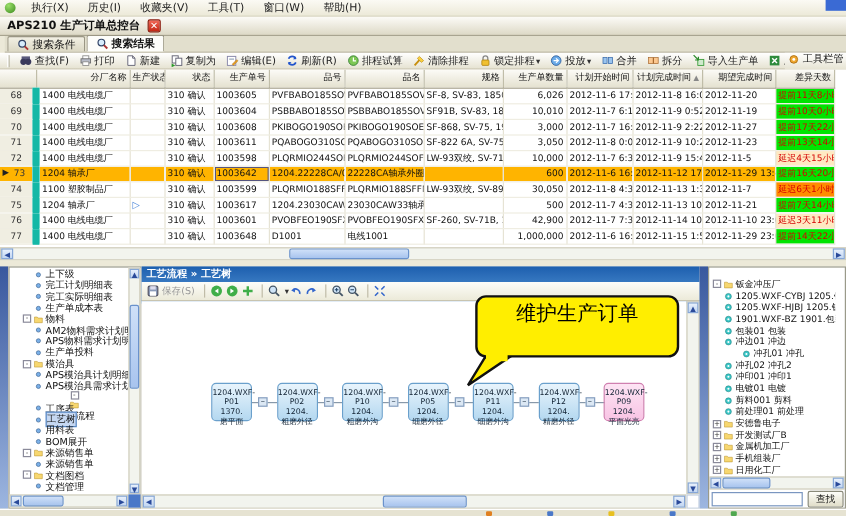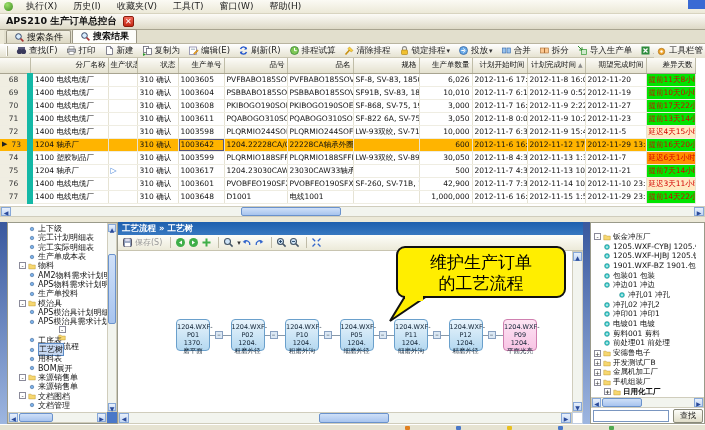--- a/index.html
+++ b/index.html
@@ -19,21 +19,21 @@
 #closebtn{width:11px;height:11px;margin-left:6px;background:linear-gradient(#f26a5a,#c42715);border:1px solid #8a1a0c;border-radius:2px;color:#fff;font-size:8px;line-height:9px;text-align:center}
 
 #tabsrow{position:absolute;left:4px;top:30px;width:705px;height:14px;background:#e2dfcd;border-bottom:1px solid #b8b4a0;display:flex;align-items:flex-end;padding-left:2px}
 .tab{height:13px;display:flex;align-items:center;padding:0 7px;border:1px solid #9a9684;border-bottom:none;border-radius:2px 2px 0 0;background:linear-gradient(#f2f0e4,#dcd8c4);margin-right:1px}
 .tab.active{background:#fdfdfa;height:14px;font-weight:bold}
 
 #toolbar{position:absolute;left:0;top:44px;width:705px;height:14px;background:linear-gradient(#ffffff,#e6e3d2);border-bottom:1px solid #c8c4b0;display:flex;align-items:center;padding-left:6px;overflow:hidden}
 .grip{width:3px;height:10px;border-left:1px solid #fff;border-right:1px solid #b0ac98;margin-right:4px}
 .tbtn{display:flex;align-items:center;padding:0 4px;white-space:nowrap;font-size:8.5px;color:#222}
 .caret{font-size:7px;margin-left:1px;color:#333}
-#tb-right{position:absolute;right:0;top:0;height:14px;display:flex;align-items:center;padding:0 2px;font-size:8.5px;background:linear-gradient(#ffffff,#e6e3d2)}
+#tb-right{position:absolute;right:0;top:0;height:14px;display:flex;align-items:flex-start;padding:0 2px;font-size:8.5px;background:linear-gradient(#ffffff,#e6e3d2)}
 
 #gridwrap{position:absolute;left:0;top:58px;width:705px;height:148px;background:#fff;overflow:hidden}
 table{border-collapse:collapse;table-layout:fixed;width:695px;font-size:7.5px}
 th{height:15px;background:linear-gradient(#fcfbf7,#e4e1cf);border-right:1px solid #c0bda8;border-bottom:1px solid #a8a490;font-weight:normal;text-align:right;padding:0 2px;white-space:nowrap;overflow:hidden}
 td{height:13px;border-right:1px solid #e6e3d4;border-bottom:1px solid #efede2;padding:0 2px;white-space:nowrap;overflow:hidden}
 td.rownum{background:#f0eee2;border-right:6px solid #14b8a6;text-align:center;color:#333}
 td.num{text-align:right}
 tr.sel td{background:#ffb400}
 tr.sel td.diff{}
 td.focuscell{box-shadow:inset 0 0 0 1px #55557f}
@@ -672,21 +672,20 @@
         <div class="csq" style="left: 369.5px;">–</div>
         <div class="fnode pink" style="left: 385px;">
           <div class="nline">1204.WXF-</div>
           <div class="nline">P09 1204.</div>
           <div class="nline">平面光亮</div>
         </div>
       </div>
 
     <div id="callout">
       <div>维护生产订单</div>
-      <div>的工艺流程</div>
     </div>
     <svg id="tailsvg" width="80" height="34">
       <polygon points="31,4 51,4 17,27" fill="#ffee00" stroke="#111" stroke-width="2"></polygon>
       <rect x="32" y="1" width="18" height="6" fill="#ffee00"></rect>
     </svg>
 
     <div class="vscroll" style="left:454px;top:29px;width:11px;height:161px">
       <div class="sbtn" style="left:0;top:0;width:9px;height:9px">▲</div>
       <div class="sbtn" style="left:0;bottom:0;width:9px;height:9px">▼</div>
     </div>
@@ -806,21 +805,21 @@
             </svg></span>
           <span class="tlabel">金属机加工厂</span>
         </div>
         <div class="trow" style="padding-left: 2px;">
           <span class="exp">+</span>
           <span class="ic"><svg viewBox="0 0 11 11">
               <path d="M1 3 h3.2 l1 1.2 H10 v5.3 H1 z" fill="#f7d770" stroke="#b8912a" stroke-width=".6"></path>
             </svg></span>
           <span class="tlabel">手机组装厂</span>
         </div>
-        <div class="trow" style="padding-left: 12px; font-weight: bold;">
+        <div class="trow" style="padding-left: 2px;">
           <span class="exp">+</span>
           <span class="ic"><svg viewBox="0 0 11 11">
               <path d="M1 3 h3.2 l1 1.2 H10 v5.3 H1 z" fill="#f7d770" stroke="#b8912a" stroke-width=".6"></path>
             </svg></span>
           <span class="tlabel">日用化工厂</span>
         </div>
       </div>
     <div class="hscroll" style="left:0;top:174px;width:113px;height:11px">
       <div class="sbtn" style="left:0;top:0;width:9px;height:9px">◀</div>
       <div class="sthumb" style="left:10px;top:0;width:40px;height:9px"></div>

